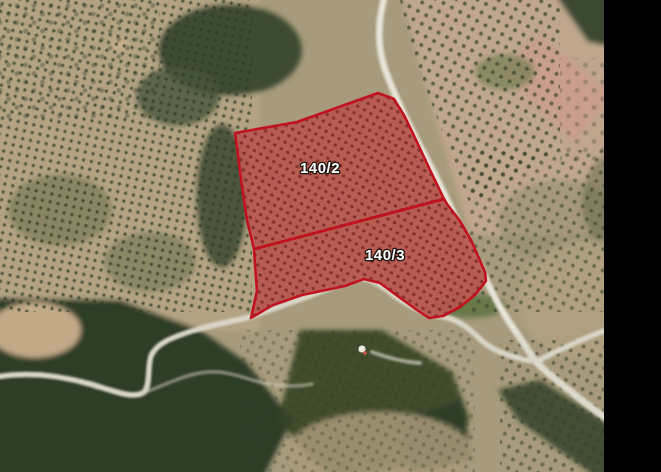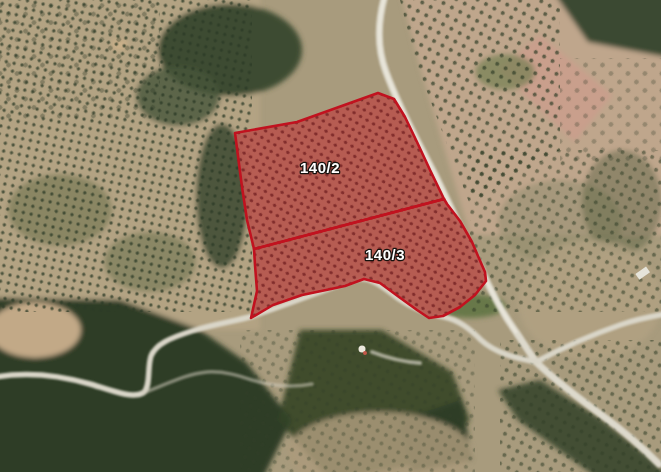--- a/index.html
+++ b/index.html
@@ -1,17 +1,17 @@
 <!DOCTYPE html>
 <html><head>
 <meta charset="utf-8">
 <style>
   html,body{margin:0;padding:0;background:#000;}
   .stage{
-    position:relative;width:661px;height:472px;overflow:hidden;
+    position:relative;width:604px;height:472px;overflow:hidden;
     font-family:"Liberation Sans",sans-serif;
   }
   svg{display:block;}
   text.parcel-label{
     font-family:"Liberation Sans",sans-serif;
     font-size:15px;font-weight:bold;
     letter-spacing:0.5px;
     paint-order:stroke;
     stroke:#16120e;stroke-width:2.6px;stroke-linejoin:round;
     fill:#ffffff;

